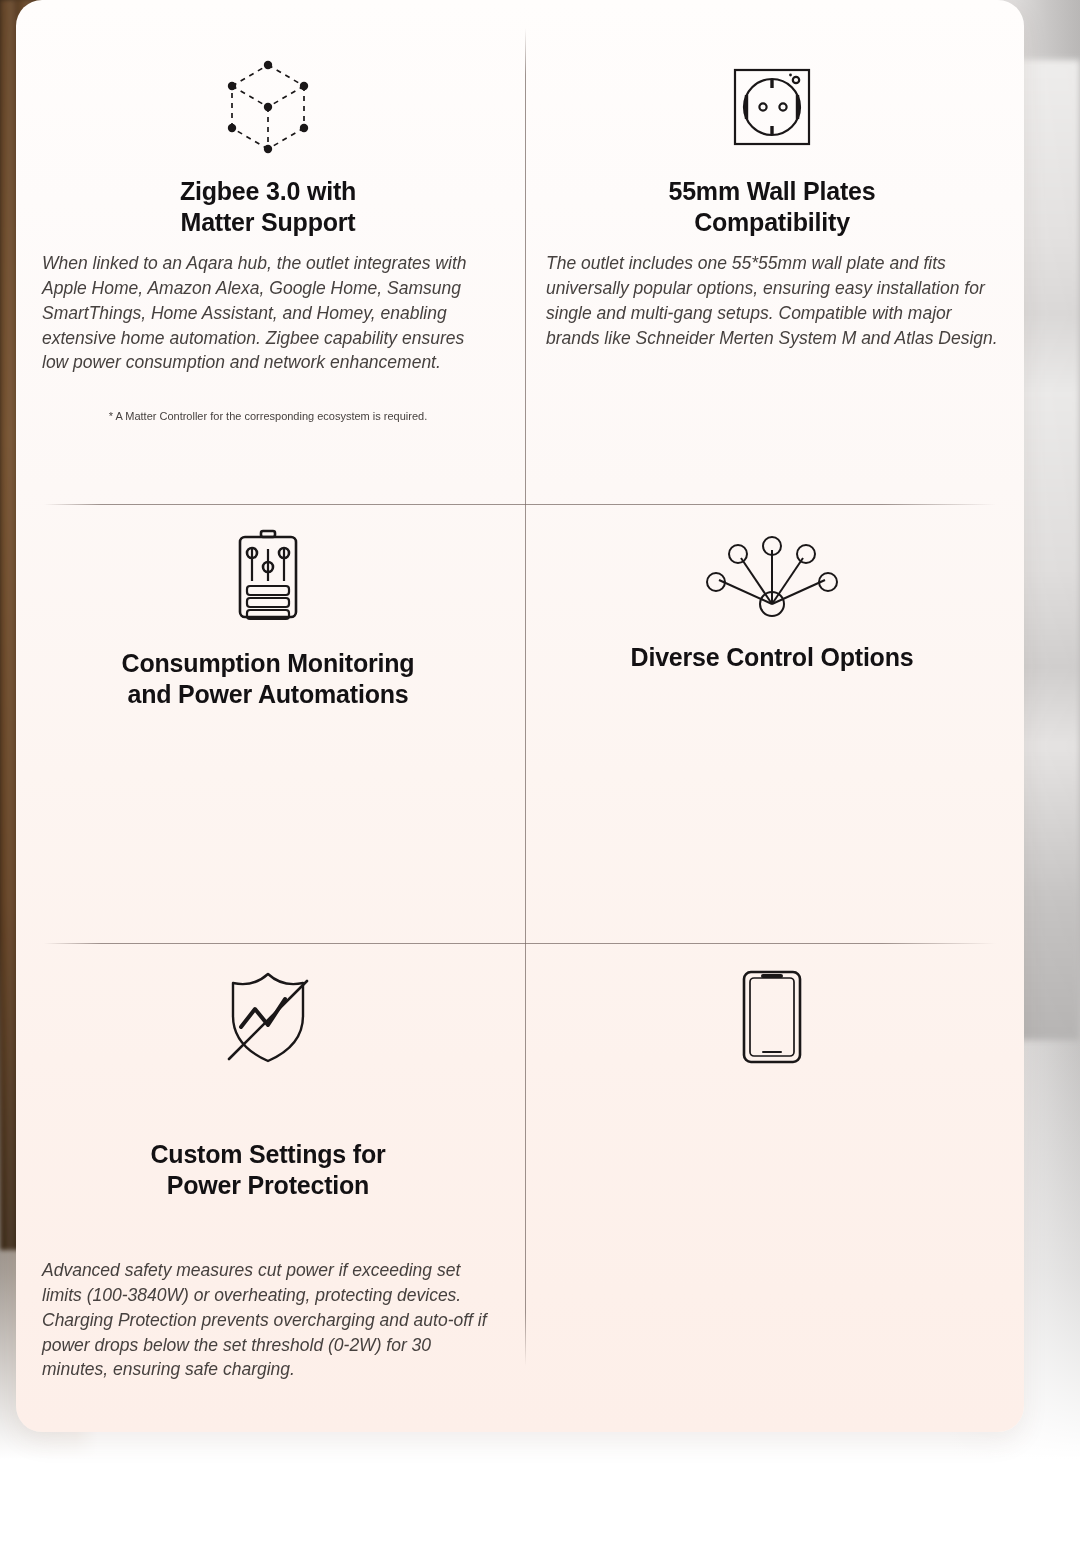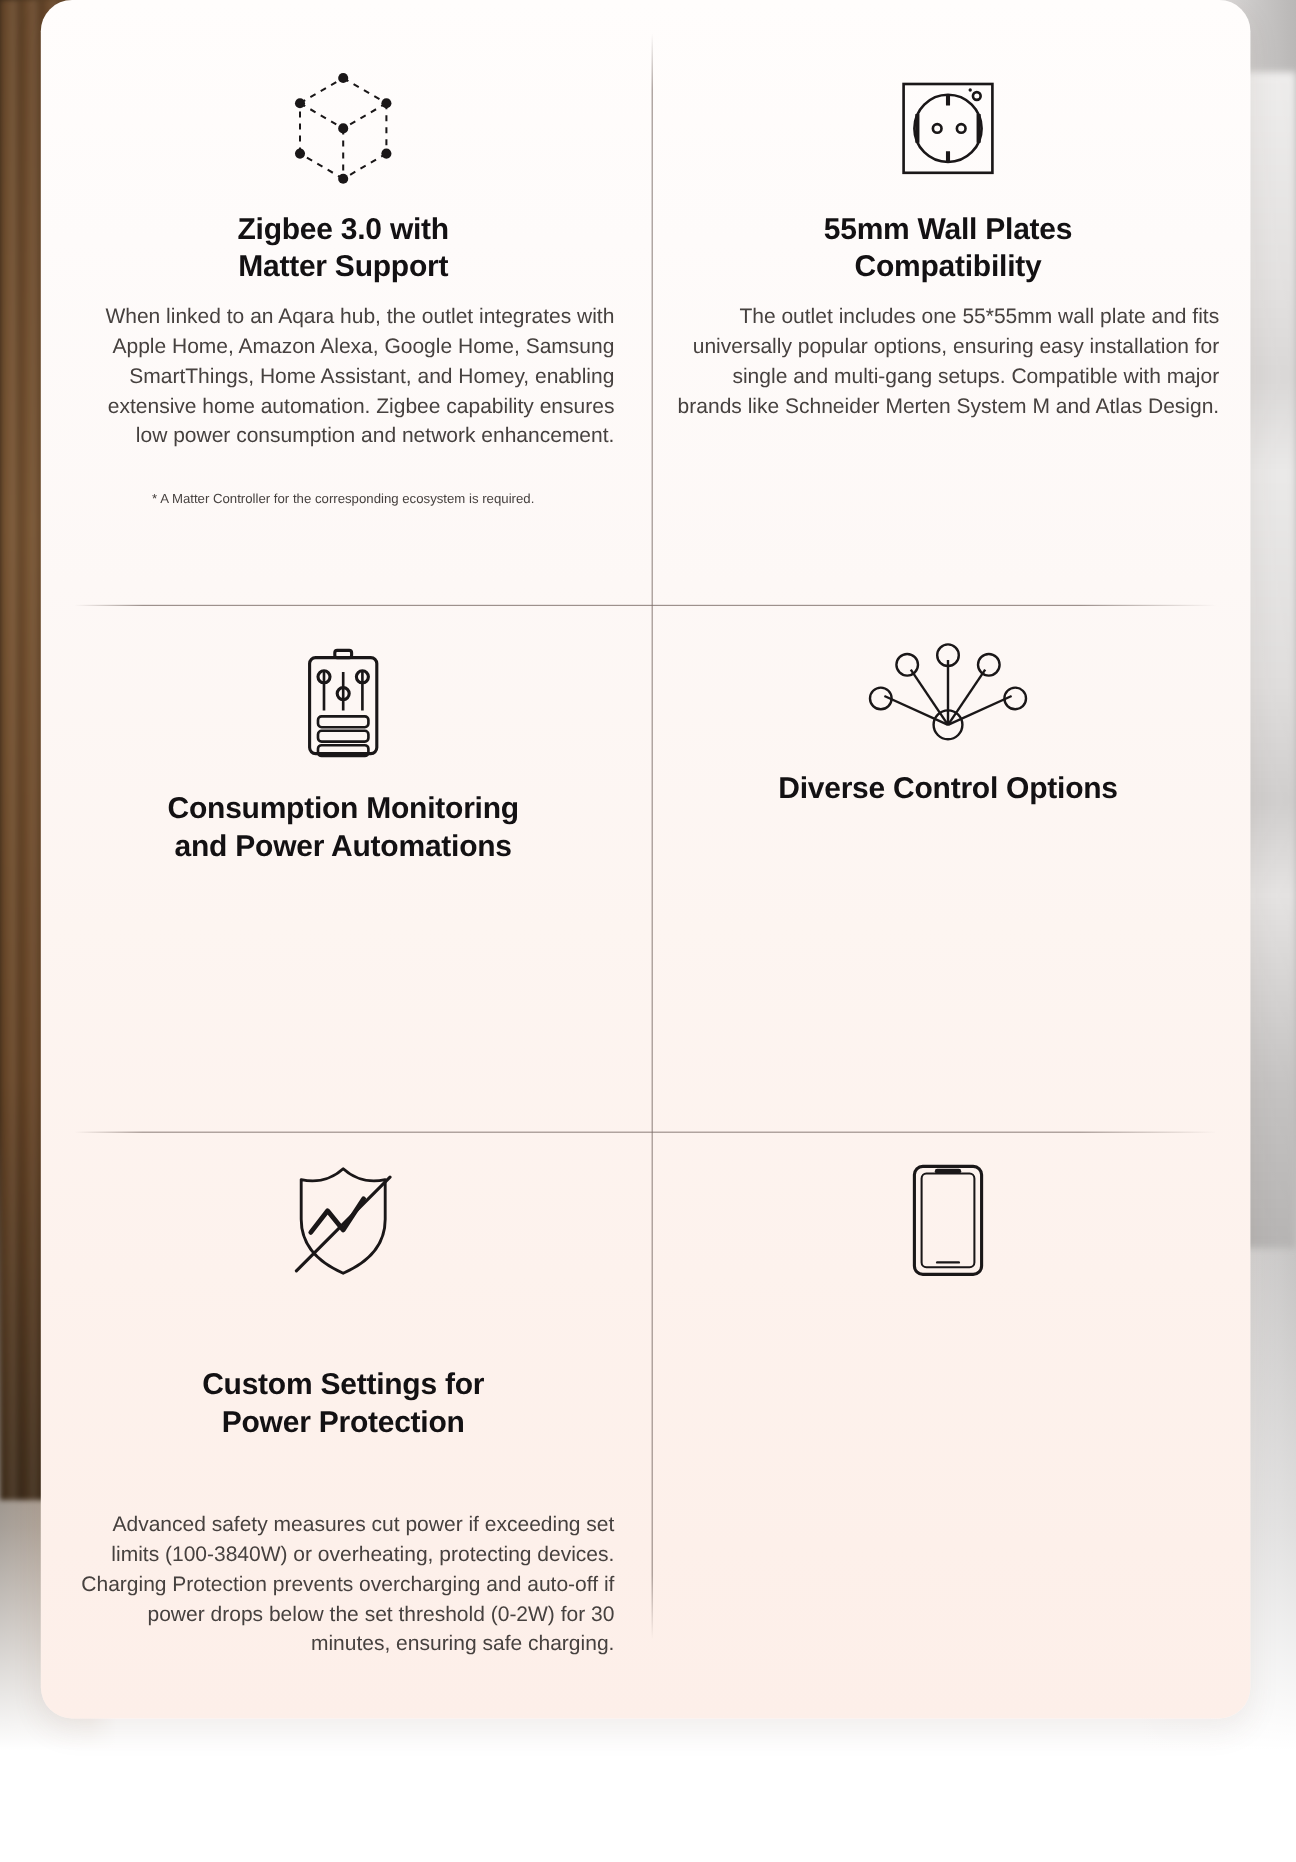--- a/index.html
+++ b/index.html
@@ -64,21 +64,21 @@
       #f3f2f1 0%, #e7e5e4 18%, #dddbda 26%,
       #efeeed 34%, #e3e1e0 52%, #d2d0cf 62%,
       #e9e7e6 70%, #c6c4c3 86%, #b4b2b1 100%);
     filter: blur(3px);
     opacity: 0.9;
   }
 
   
   .feature-card {
     position: absolute;
-    left: 34px;
+    left: 16px;
     top: 0px;
     width: 1008px;
     height: 1432px;
     border-radius: 26px;
     overflow: hidden;
     z-index: 2;
     background: linear-gradient(to bottom,
       #fffdfc 0%,
       #fefbfa 14%,
       #fdf8f6 34%,
@@ -105,21 +105,21 @@
     display: flex;
     flex-direction: column;
     align-items: center;
   }
 
   
   .feature-cell.row-1 { padding-top: 58px; }
   .feature-cell.row-2 { padding-top: 22px; }
   .feature-cell.row-3 { padding-top: 22px; gap: 44px; }
 
-  .feature-cell.r2c1 { padding-top: 33px; }
+  .feature-cell.r2c1 { padding-top: 22px; }
   .feature-cell.r2c2 { padding-top: 24px; }
 
   .feature-icon {
     height: 96px;
     display: flex;
     align-items: center;
     justify-content: center;
     margin-bottom: 18px;
   }
   .feature-cell.r1c1 .feature-icon { height: 98px; margin-bottom: 20px; }
@@ -137,22 +137,23 @@
     text-align: center;
     letter-spacing: -0.2px;
     margin-bottom: 14px;
     white-space: pre-line;
   }
 
   .feature-desc {
     font-size: 17.5px;
     line-height: 1.42;
     color: #46413f;
-    text-align: right;
+    text-align: left;
     max-width: 452px;
+    font-style: italic;
   }
 
   .feature-note {
     font-size: 11px;
     line-height: 1.4;
     color: #46413f;
     text-align: center;
     max-width: 440px;
     margin-top: 34px;
   }

